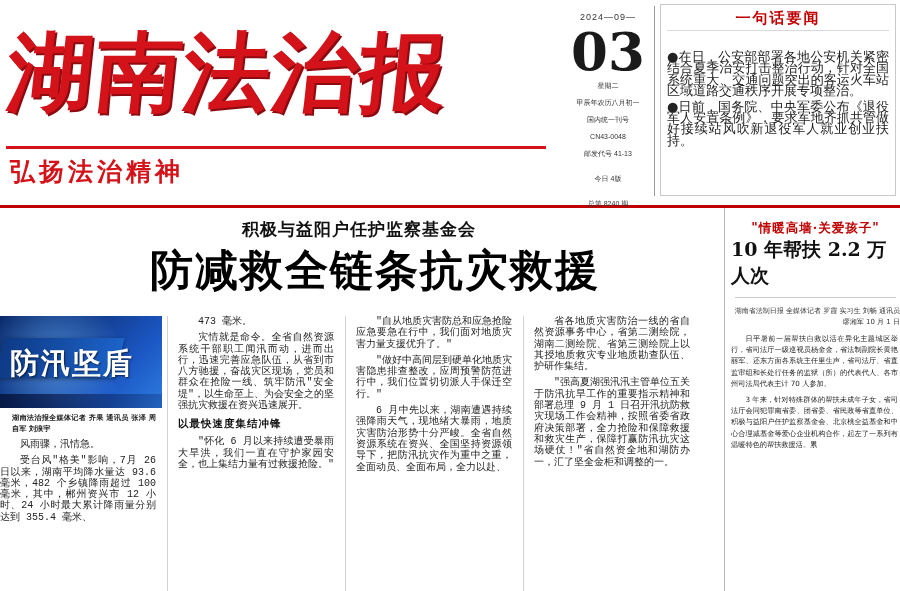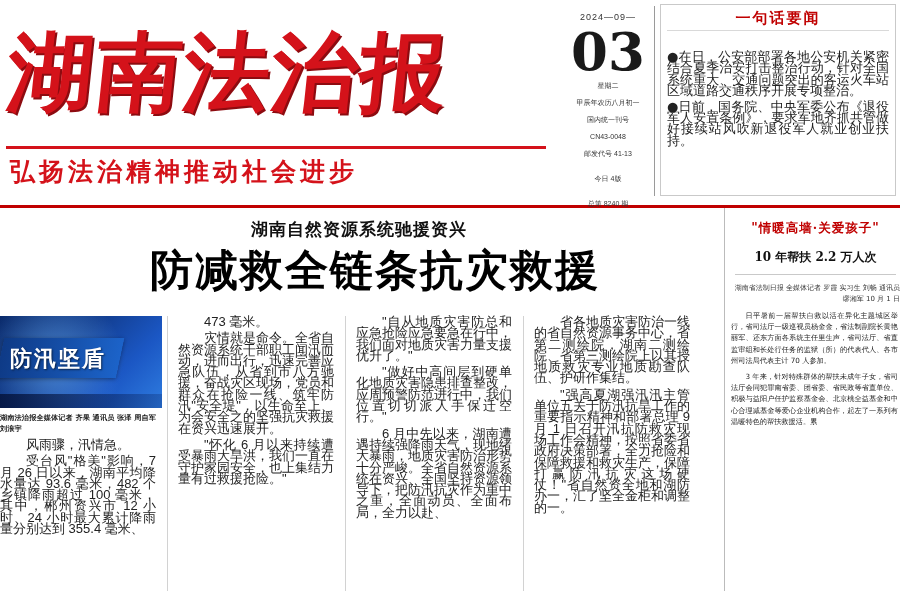--- a/index.html
+++ b/index.html
@@ -84,87 +84,86 @@
   
   .rightcol{
     position:absolute;right:0;top:0;width:176px;height:383px;
     border-left:1px solid #bbb;padding-left:6px;box-sizing:border-box;
   }
   .rc-kicker{
     text-align:center;font-size:12.5px;font-weight:bold;color:#c00000;
     font-family:"DejaVu Serif",serif;margin-top:12px;letter-spacing:1px;
   }
   .rc-head{
-    text-align:center;font-size:12px;font-weight:bold;color:#111;
-    font-family:"DejaVu Serif",serif;margin-top:12px;letter-spacing:0px;
+    font-size:19px;font-weight:bold;color:#111;
+    font-family:"DejaVu Serif",serif;margin-top:0;letter-spacing:0px;
   }
   .rc-rule{height:1px;background:#c9c9c9;margin:8px 4px;}
   .rc-byline{
     font-size:7px;color:#333;text-align:right;line-height:11px;
     font-family:"DejaVu Sans",sans-serif;
   }
   .rc-body{
     font-size:7.2px;line-height:11.2px;color:#222;text-align:justify;
     font-family:"DejaVu Sans",sans-serif;margin-top:5px;
     padding-right:2px;
   }
   .rc-body p{margin:0 0 5px 0;text-indent:2em;}
 
   
   .cols{position:absolute;left:0;top:108px;width:712px;height:275px;display:flex;}
   .col{width:167px;padding-right:11px;box-sizing:border-box;}
   .col.c2,.col.c3,.col.c4{border-left:1px solid #d2d2d2;padding-left:10px;width:178px;}
   .col p{
-    margin:0 0 5px 0;font-size:13px;line-height:11.3px;color:#222;
-    text-align:justify;text-indent:2em;font-family:Liberation Sans, sans-serif;
+    margin:0 0 5px 0;font-size:10px;line-height:11.3px;color:#222;
+    text-align:justify;text-indent:2em;font-family:Liberation Mono, monospace;
   }
   .subhead{
     font-size:10.5px;font-weight:bold;color:#111;margin:6px 0 5px 0;
     font-family:"DejaVu Serif",serif;text-indent:0;letter-spacing:1px;
   }
   .photo{
     width:162px;height:92px;margin-bottom:4px;position:relative;overflow:hidden;
     background:linear-gradient(135deg,#0a2a6b 0%,#123d8f 40%,#1b57c4 70%,#2f7de0 100%);
   }
   .photo .glow{
     position:absolute;left:-20px;top:-30px;width:150px;height:150px;border-radius:50%;
     background:radial-gradient(circle,rgba(120,190,255,.55) 0%,rgba(20,60,150,0) 65%);
   }
   .photo .ribbon{
     position:absolute;left:0;top:22px;width:120px;height:40px;
     background:linear-gradient(90deg,#0e3a86,#1c63c9);
     transform:skewX(-12deg);
     box-shadow:0 1px 4px rgba(0,0,0,.4);
   }
   .photo .ptext{
-    position:absolute;left:10px;top:28px;color:#fff;font-size:22px;font-weight:bold;
+    position:absolute;left:10px;top:28px;color:#fff;font-size:29px;font-weight:bold;
     font-family:"DejaVu Serif",serif;letter-spacing:2px;
     text-shadow:1px 1px 2px rgba(0,0,0,.6);
   }
   .photo .pbar{
     position:absolute;left:0;bottom:0;width:100%;height:14px;
     background:linear-gradient(90deg,rgba(5,20,60,.85),rgba(10,40,110,.3));
   }
   .caption{
     font-size:7.2px;line-height:11px;color:#222;text-align:justify;
-    font-family:"DejaVu Sans",sans-serif;font-weight:bold;margin:0 0 5px 0;
+    font-family:"DejaVu Sans",sans-serif;font-weight:bold;margin:0 0 5px 12px;
   }
 </style>
 </head>
 <body>
 
 <div class="page">
 
   <div class="masthead">
     <div class="mast-left">
       <div class="mast-title">湖南法治报</div>
       <div class="mast-rule"></div>
       <div class="mast-sub">
         <span>弘扬法治精神</span>
-        <span>推动社会进步</span>
       </div>
     </div>
 
     <div class="datebox">
       <div class="date-line">2024—09—</div>
       <div class="date-big">03</div>
       <div class="date-meta">星期二</div>
       <div class="date-meta">甲辰年农历八月初一</div>
       <div class="date-meta red">国内统一刊号</div>
       <div class="date-meta">CN43-0048</div>
@@ -176,21 +175,21 @@
     <div class="briefbox">
       <div class="brief-title">一句话要闻</div>
       <div class="brief-item">●在日，公安部部署各地公安机关紧密结合夏季治安打击整治行动，针对全国系统重大、交通问题突出的客运火车站区域道路交通秩序开展专项整治。</div>
       <div class="brief-item">●日前，国务院、中央军委公布《退役军人安置条例》，要求军地齐抓共管做好接续站风吹新退役军人就业创业扶持。</div>
     </div>
   </div>
 
   <div class="content">
 
     <div class="head-wrap">
-      <div class="shoulder">湖南自然资源系统驰援资兴</div>
+      <div class="shoulder">积极与益阳户任护监察基金会</div>
       <div class="mainhead">防减救全链条抗灾救援</div>
     </div>
 
     <div class="cols">
 
       <div class="col c1">
         <div class="photo">
           <div class="glow"></div>
           <div class="ribbon"></div>
           <div class="ptext">防汛坚盾</div>
@@ -199,20 +198,21 @@
         <div class="caption">湖南法治报全媒体记者 齐果 通讯员 张泽 周自军 刘浪宇</div>
         <p>风雨骤，汛情急。</p>
         <p>受台风"格美"影响，7月 26 日以来，湖南平均降水量达 93.6 毫米，482 个乡镇降雨超过 100 毫米，其中，郴州资兴市 12 小时、24 小时最大累计降雨量分别达到 355.4 毫米、</p>
         <p></p>
       </div>
 
       <div class="col c2">
         <p>473 毫米。</p>
         <p>灾情就是命令。全省自然资源系统干部职工闻汛而动，进而出行，迅速完善应急队伍，从省到市八方驰援，奋战灾区现场，党员和群众在抢险一线、筑牢防汛"安全堤"，以生命至上、为会安全之的坚强抗灾救援在资兴迅速展开。</p>
         <p></p>
+        <div class="subhead">以最快速度集结冲锋</div>
         <p>"怀化 6 月以来持续遭受暴雨大旱洪，我们一直在守护家园安全，也上集结力量有过救援抢险。"</p>
       </div>
 
       <div class="col c3">
         <p>"自从地质灾害防总和应急抢险应急要急在行中，我们面对地质灾害力量支援优升了。"</p>
         <p>"做好中高间层到硬单化地质灾害隐患排查整改，应周预警防范进行中，我们位置切切派人手保迁空行。"</p>
         <p>6 月中先以来，湖南遭遇持续强降雨天气，现地绪大暴雨，地质灾害防治形势十分严峻。全省自然资源系统在资兴、全国坚持资源领导下，把防汛抗灾作为重中之重，全面动员、全面布局，全力以赴、</p>
         <p></p>
       </div>
 

